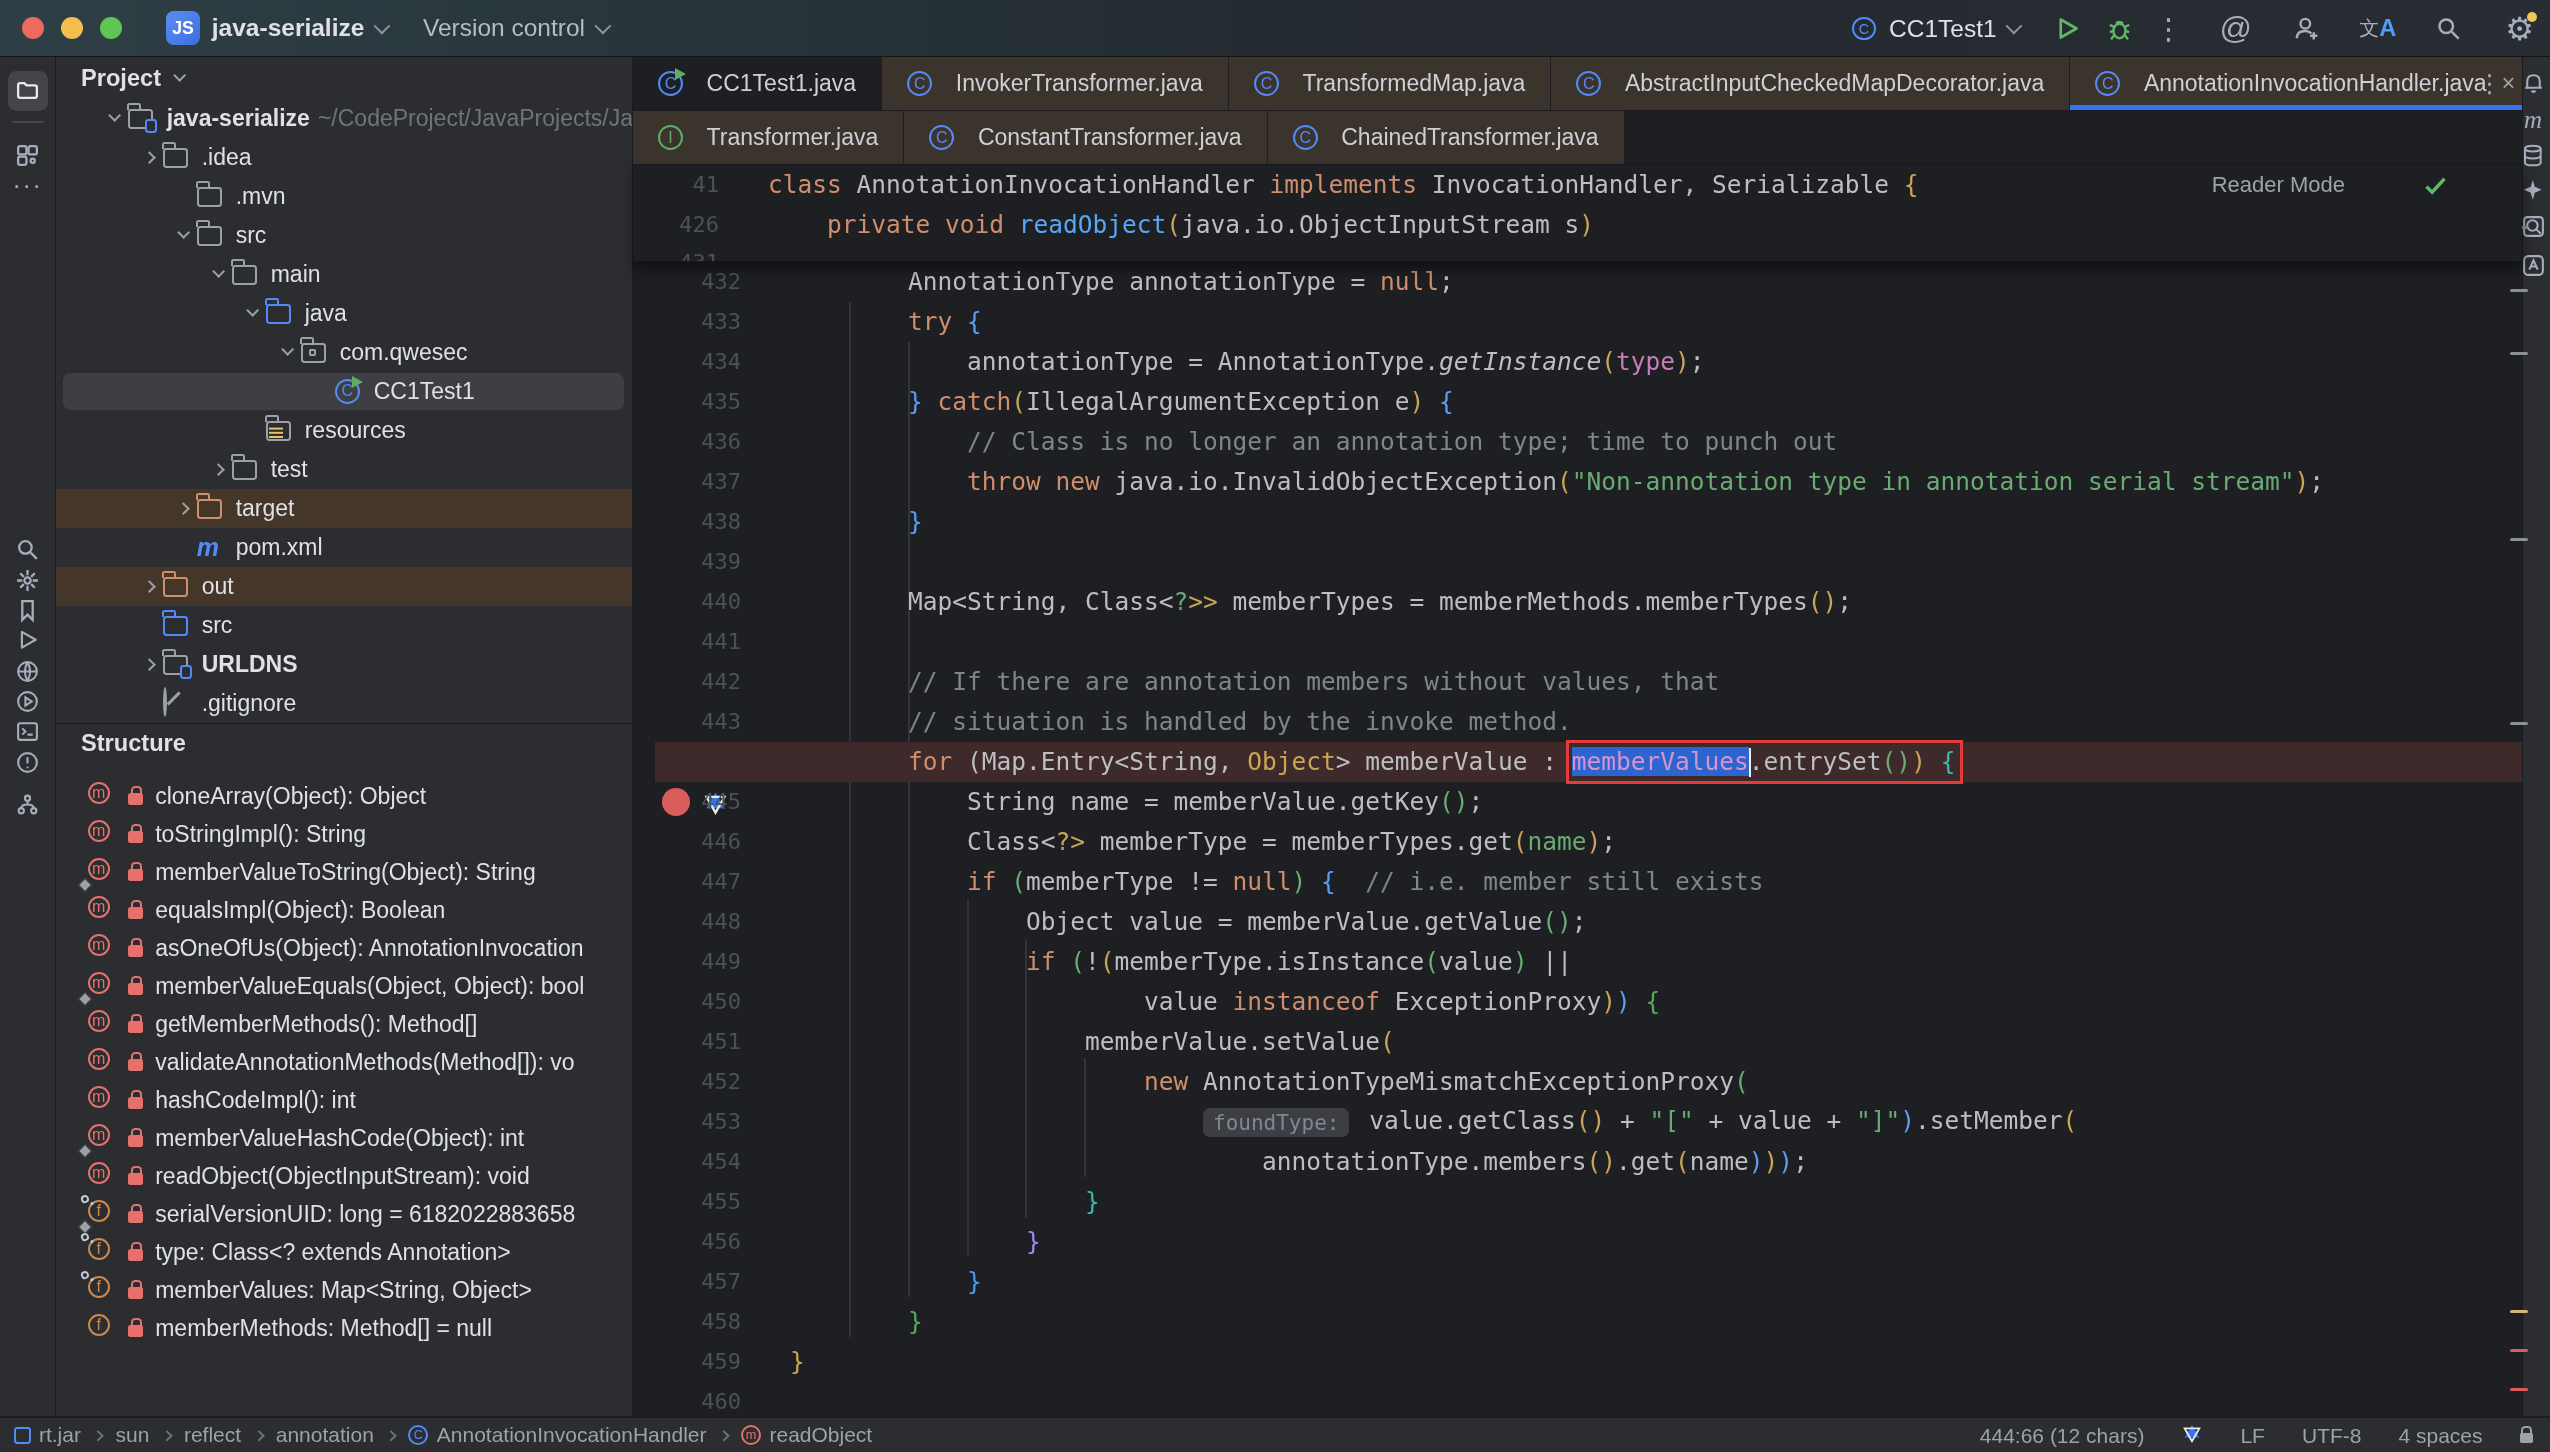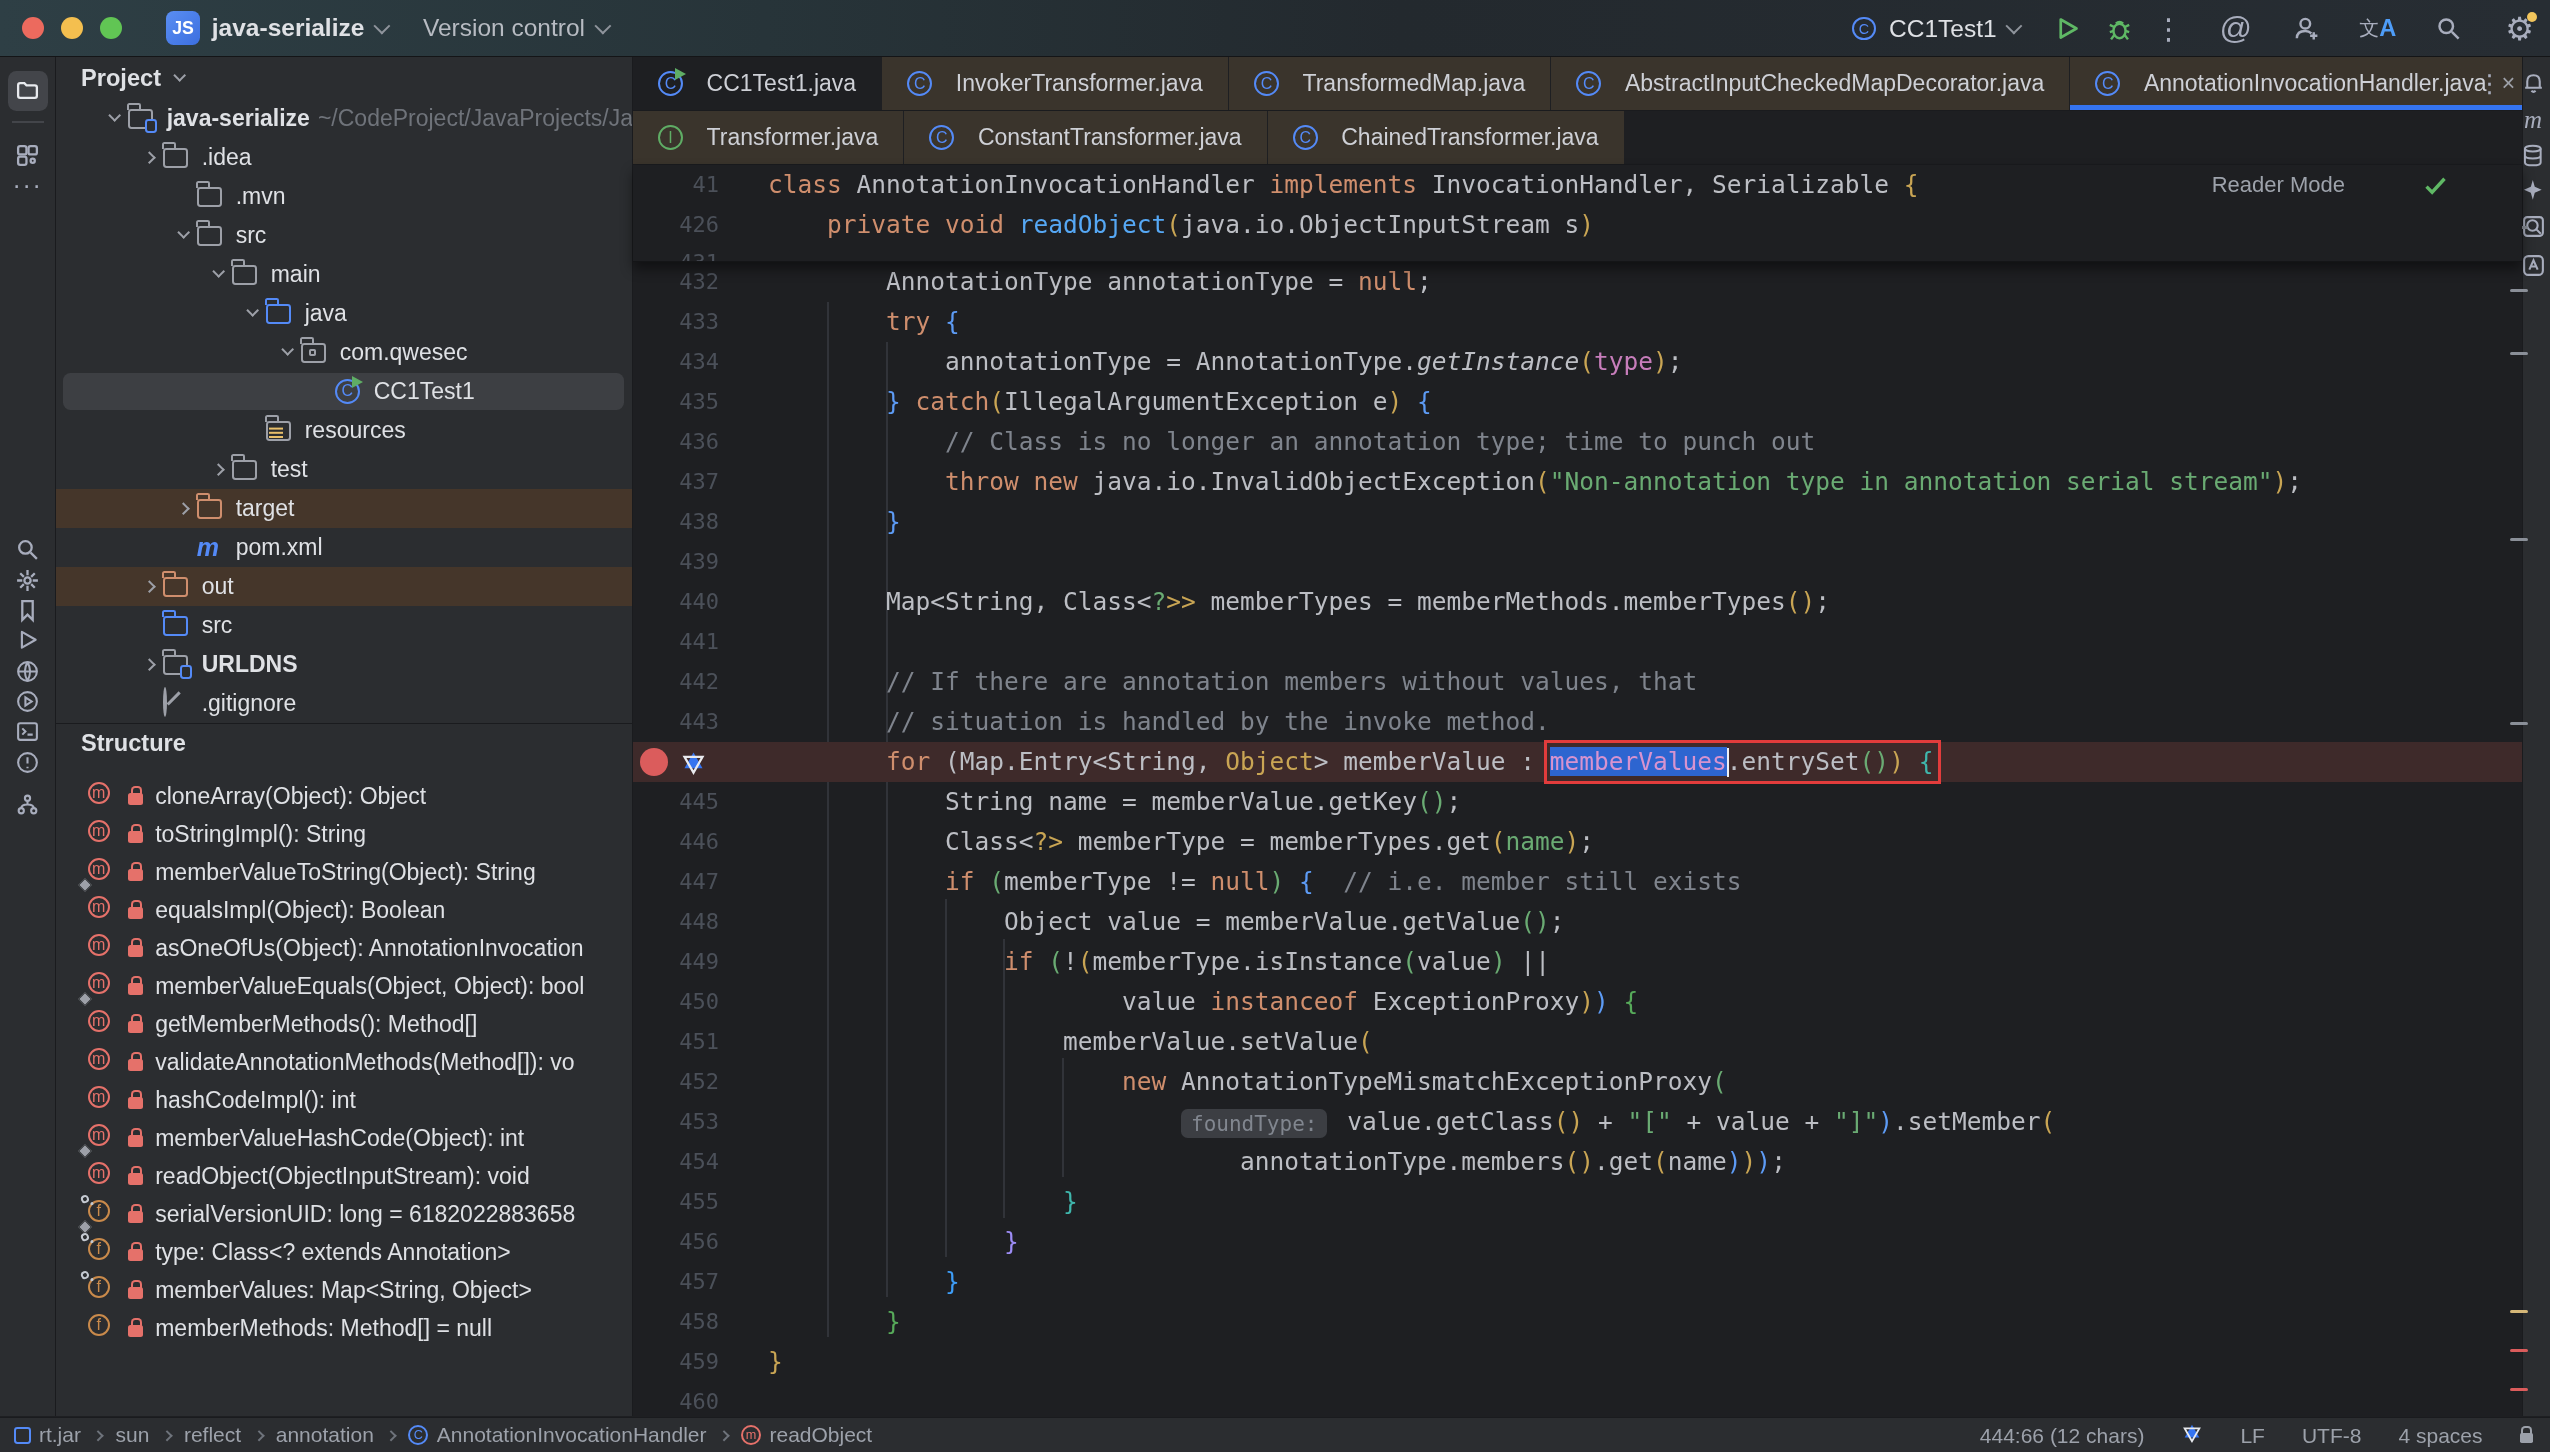--- a/index.html
+++ b/index.html
@@ -96,31 +96,31 @@
   .tabrow { position:relative; height:54px; background:#1e1f22; display:flex; border-bottom:1.7px solid #1a1b1e; }
   .tab { display:flex; align-items:center; padding:0 25px; font-size:23px; color:#ced0d6;
     border-right:1.7px solid #1e1f22; position:relative; white-space:nowrap; }
   .tab.tint { background:#3a342c; }
   .tab .class-circ { margin-right:11.8px; margin-top:0; flex:none; }
   .tab-underline { position:absolute; left:0; right:0; bottom:0; height:5px; background:#3574f0; }
   .tab-close { margin-left:15px; color:#9da0a8; font-size:23.6px; }
   .tabrow-more { position:absolute; right:20px; top:11.8px; color:#a8adbd; font-size:25px; letter-spacing:0; }
 
   #sticky { position:relative; background:#1e1f22; box-shadow:0 6.7px 11.8px rgba(0,0,0,.45); z-index:5; }
-  .crow { display:flex; height:40px; align-items:flex-start; position:relative; }
+  .crow { display:flex; height:40px; align-items:flex-end; position:relative; }
   .gut { width:135px; flex:none; text-align:right; padding-right:49px;
     font:22px/40px "DejaVu Sans Mono", monospace; color:#4b5059; position:relative; }
   .codepre { position:relative; font:24.5px/40px "DejaVu Sans Mono", monospace; white-space:pre; flex:1; }
   #sticky-sliver { height:17px; overflow:hidden; border-bottom:1.7px solid #141517; }
   #sticky-sliver .crow { margin-top:-1.7px; height:40px; }
   #reader-mode { position:absolute; right:177px; top:0; height:40px; display:flex; align-items:center;
     font-size:22px; color:#9da2ab; z-index:6; }
   #inspect-ok { position:absolute; right:73px; top:6.7px; z-index:6; }
 
-  #code-rows { position:relative; }
+  #code-rows { position:relative;margin-left:22px; }
   .guide { position:absolute; width:1.7px; background:#313339; z-index:0; }
   .crow .bpbg { position:absolute; left:0; right:0; top:0; bottom:0; background:#3e2a2a; }
   .crow > * { position:relative; z-index:1; }
   .bp-dot { position:absolute; left:6.7px; top:5.9px; width:28px; height:28px; border-radius:50%; background:#db5c5c; }
   .bp-star { position:absolute; left:47px; top:6.7px; }
   .redbox { position:absolute; left:calc(53ch - 5.9px); top:-2.5px; width:calc(26ch + 13.5px); height:44px;
     border:3.4px solid #e23c3c; z-index:3; }
   .caret { position:absolute; left:65ch; top:5.9px; width:2.5px; height:29px; background:#eceff4; z-index:4; }
 
   .tk-w{color:#bcbec4} .tk-o{color:#cf8e6d} .tk-g{color:#6aab73} .tk-y{color:#c9a554}

